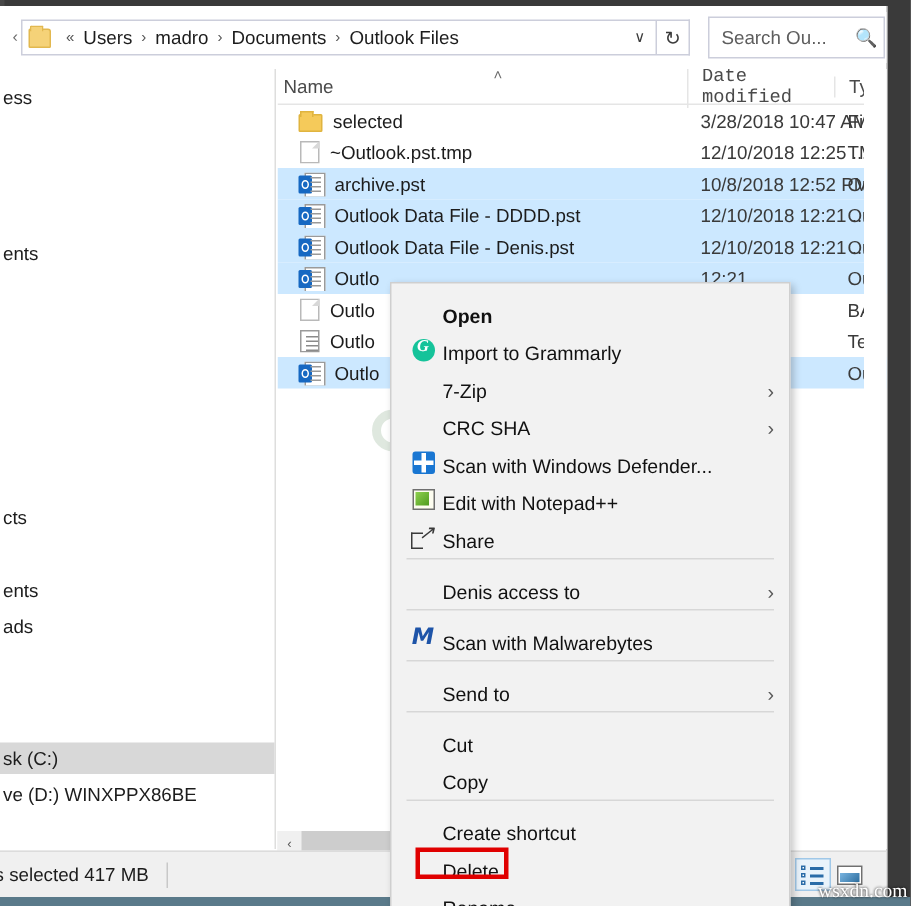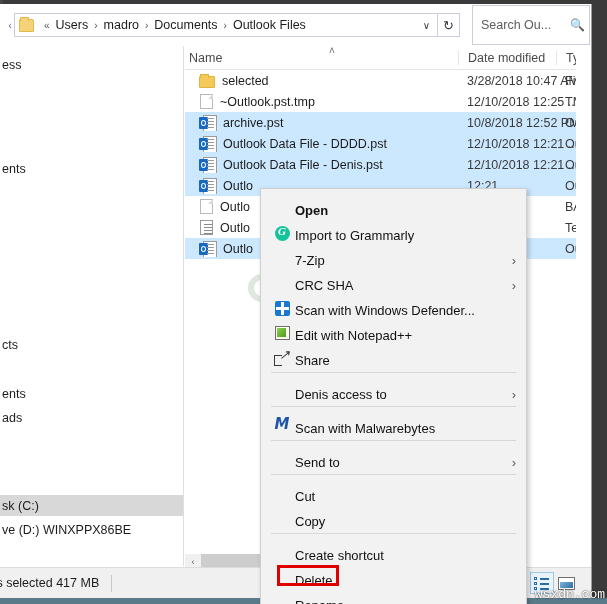--- a/index.html
+++ b/index.html
@@ -74,21 +74,21 @@
   }
   .refresh-btn {
     width: 22px; height: 24px;
     border: 1px solid #cccedb; border-left: none;
     background: #fff;
     display: flex; align-items: center; justify-content: center;
     color: #3b3b3b; font-size: 13px;
   }
   .search-box {
     margin-left: 12px;
-    width: 118px; height: 40px;
+    width: 118px; height: 28px;
     border: 1px solid #cccedb;
     background: #fff;
     display: flex; align-items: center;
     padding: 0 4px 0 8px;
     font-size: 12.5px; color: #5d5d5d;
   }
   .search-icon { margin-left: auto; font-size: 12px; color: #3b3b3b; }
 
   
   .navpane {
@@ -124,21 +124,21 @@
     height: 24px;
     border-bottom: 1px solid #e5e5e5;
     display: flex; align-items: center;
     font-size: 12.5px; color: #4a4a4a;
   }
   .col-name { width: 273px; padding-left: 4px; position: relative; }
   .sort-caret {
     position: absolute; left: 144px; top: -6px;
     font-size: 10px; color: #6b6b6b;
   }
-  .col-date { width: 98px; border-left: 1px solid #e5e5e5; padding-left: 9px; }
+  .col-date { width: 98px; border-left: 1px solid #e5e5e5; padding-left: 9px; font-family: Liberation Mono, monospace; }
   .col-type { flex: 1; border-left: 1px solid #e5e5e5; padding-left: 9px; }
 
   .row {
     height: 21px;
     display: flex; align-items: center;
     font-size: 12.5px; color: #1c1c1c;
   }
   .row.sel { background: #cce8ff; }
   .cell-name {
     width: 273px;
@@ -390,21 +390,21 @@
     border-radius: 50%;
     vertical-align: -4px;
     margin-right: 3px;
   }
   .wm-wsxdn {
     position: absolute;
     right: 2px; bottom: 2px;
     font-size: 13px; color: #ffffff;
     text-shadow: 0 0 2px #000;
     z-index: 70;
-    font-family: Liberation Mono, monospace;
+    font-family: Liberation Serif, serif;
   }
 
   
   .bottom-strip {
     position: absolute; left: 0; bottom: 0;
     width: 607px; height: 6px;
     background: #5a7a8a;
   }
   .left-strip {
     position: absolute; left: 0; top: 0;

